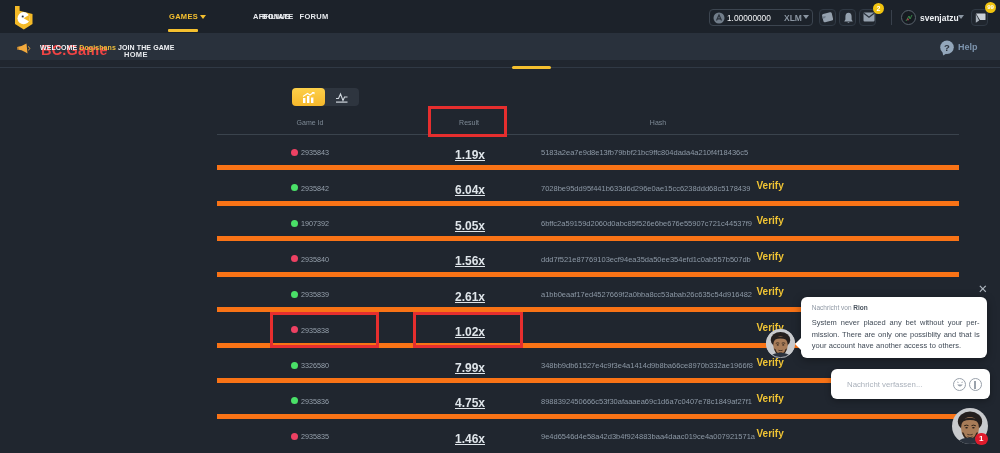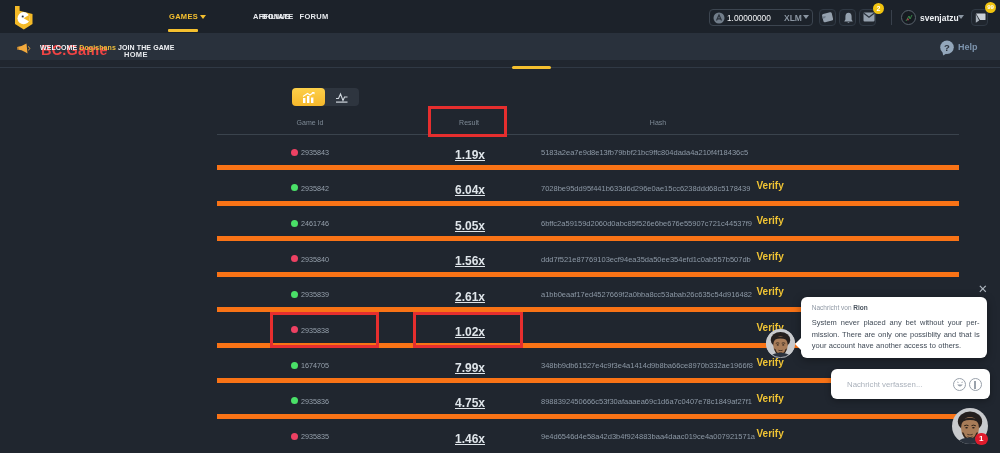--- a/index.html
+++ b/index.html
@@ -176,21 +176,21 @@
 </div>
 <div class="row" style="top:170px;">
   <div class="dot green"></div>
     <div class="gid">2935842</div>
     <div class="res">6.04x</div>
   <div class="hash">7028be95dd95f441b633d6d296e0ae15cc6238ddd68c5178439</div>
     <div class="verify">Verify</div>
 </div>
 <div class="row" style="top:205.5px;">
   <div class="dot green"></div>
-    <div class="gid">2461746</div>
+    <div class="gid">1907392</div>
     <div class="res">5.05x</div>
   <div class="hash">6bffc2a59159d2060d0abc85f526e6be676e55907c721c44537f9</div>
     <div class="verify">Verify</div>
 </div>
 <div class="row" style="top:241px;">
   <div class="dot red"></div>
     <div class="gid">2935840</div>
     <div class="res">1.56x</div>
   <div class="hash">ddd7f521e87769103ecf94ea35da50ee354efd1c0ab557b507db</div>
     <div class="verify">Verify</div>
@@ -203,21 +203,21 @@
     <div class="verify">Verify</div>
 </div>
 <div class="row" style="top:312px;">
   <div class="dot red"></div>
     <div class="gid">2935838</div>
     <div class="res">1.02x</div>
     <div class="verify">Verify</div>
 </div>
 <div class="row" style="top:347.5px;">
   <div class="dot green"></div>
-    <div class="gid">1674705</div>
+    <div class="gid">3326580</div>
     <div class="res">7.99x</div>
   <div class="hash">348bb9db61527e4c9f3e4a1414d9b8ba66ce8970b332ae1966f8</div>
     <div class="verify">Verify</div>
 </div>
 <div class="row" style="top:383px;">
   <div class="dot green"></div>
     <div class="gid">2935836</div>
     <div class="res">4.75x</div>
   <div class="hash">8988392450666c53f30afaaaea69c1d6a7c0407e78c1849af27f1</div>
     <div class="verify">Verify</div>

